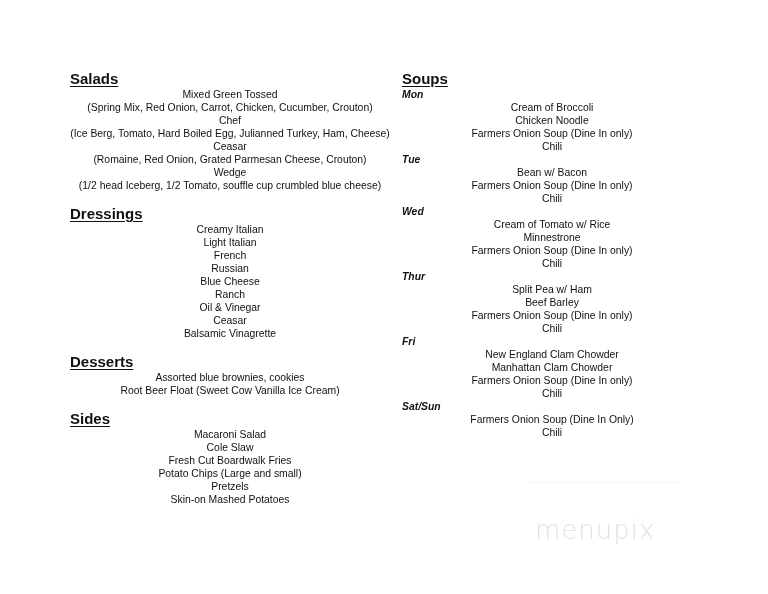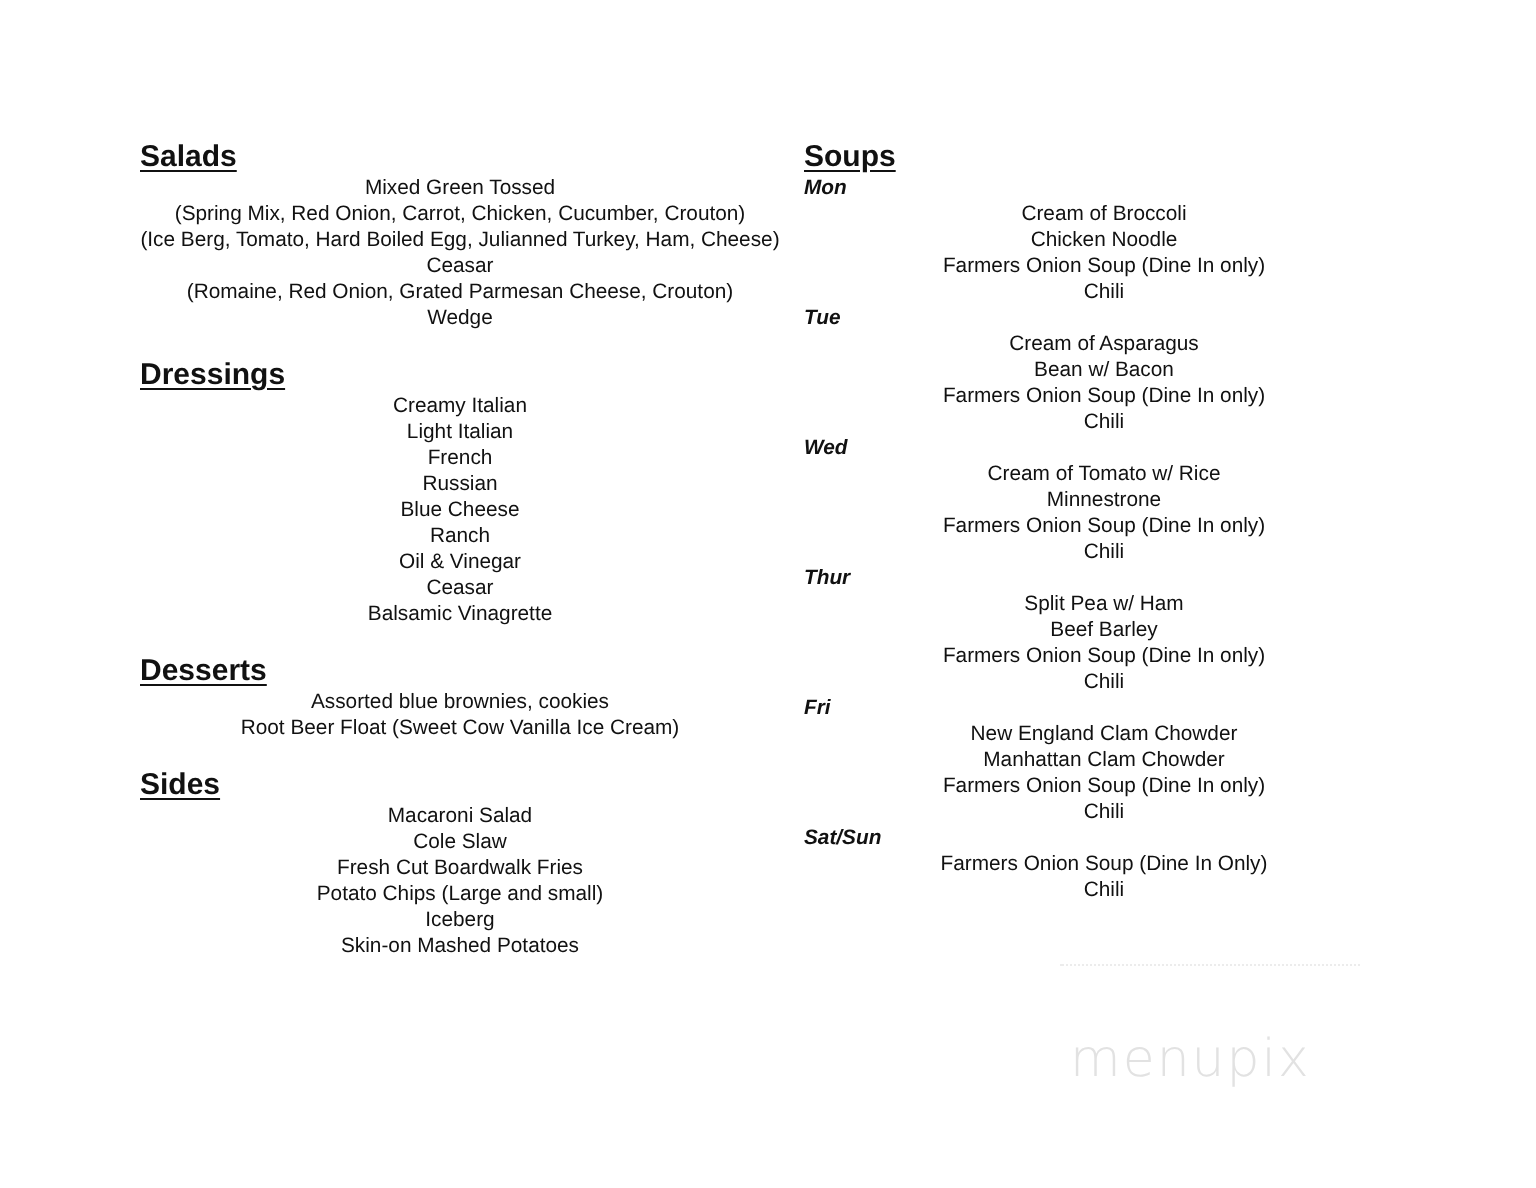--- a/index.html
+++ b/index.html
@@ -19,24 +19,26 @@
       border-top: 1px dotted #ececec; }
   </style>
 </head>
 <body>
 
 <div class="col col-left">
   <div class="section">
     <div class="heading">Salads</div>
     <div class="item">Mixed Green Tossed</div>
     <div class="item">(Spring Mix, Red Onion, Carrot, Chicken, Cucumber, Crouton)</div>
+    <div class="item">Chef</div>
     <div class="item">(Ice Berg, Tomato, Hard Boiled Egg, Julianned Turkey, Ham, Cheese)</div>
     <div class="item">Ceasar</div>
     <div class="item">(Romaine, Red Onion, Grated Parmesan Cheese, Crouton)</div>
     <div class="item">Wedge</div>
+    <div class="item">(1/2 head Iceberg, 1/2 Tomato, souffle cup crumbled blue cheese)</div>
   </div>
 
   <div class="section">
     <div class="heading">Dressings</div>
     <div class="item">Creamy Italian</div>
     <div class="item">Light Italian</div>
     <div class="item">French</div>
     <div class="item">Russian</div>
     <div class="item">Blue Cheese</div>
     <div class="item">Ranch</div>
@@ -50,37 +52,36 @@
     <div class="item">Assorted blue brownies, cookies</div>
     <div class="item">Root Beer Float (Sweet Cow Vanilla Ice Cream)</div>
   </div>
 
   <div class="section">
     <div class="heading">Sides</div>
     <div class="item">Macaroni Salad</div>
     <div class="item">Cole Slaw</div>
     <div class="item">Fresh Cut Boardwalk Fries</div>
     <div class="item">Potato Chips (Large and small)</div>
-    <div class="item">Iceberg</div>
+    <div class="item">Pretzels</div>
     <div class="item">Skin-on Mashed Potatoes</div>
   </div>
 </div>
 
 <div class="col col-right">
   <div class="section">
     <div class="heading">Soups</div>
 
     <div class="day">Mon</div>
     <div class="item">Cream of Broccoli</div>
     <div class="item">Chicken Noodle</div>
     <div class="item">Farmers Onion Soup (Dine In only)</div>
     <div class="item">Chili</div>
 
     <div class="day">Tue</div>
-    <div class="item">Cream of Asparagus</div>
     <div class="item">Bean w/ Bacon</div>
     <div class="item">Farmers Onion Soup (Dine In only)</div>
     <div class="item">Chili</div>
 
     <div class="day">Wed</div>
     <div class="item">Cream of Tomato w/ Rice</div>
     <div class="item">Minnestrone</div>
     <div class="item">Farmers Onion Soup (Dine In only)</div>
     <div class="item">Chili</div>
 

